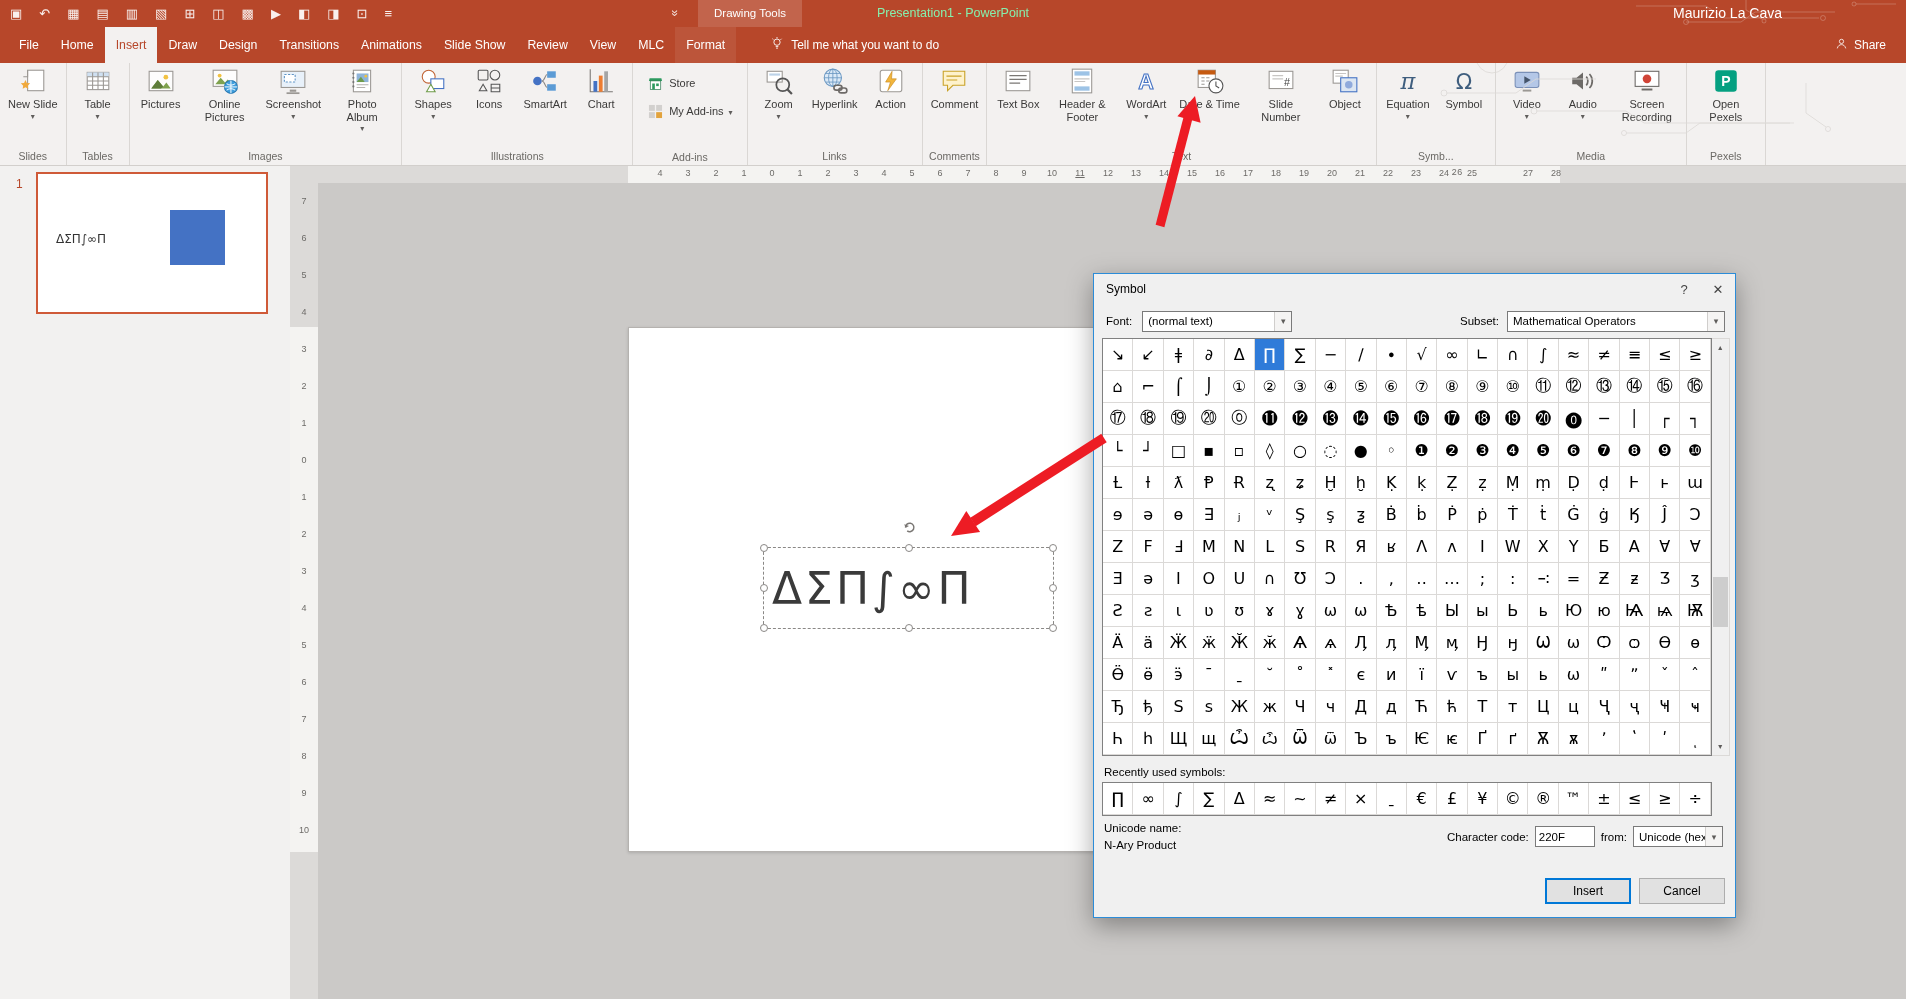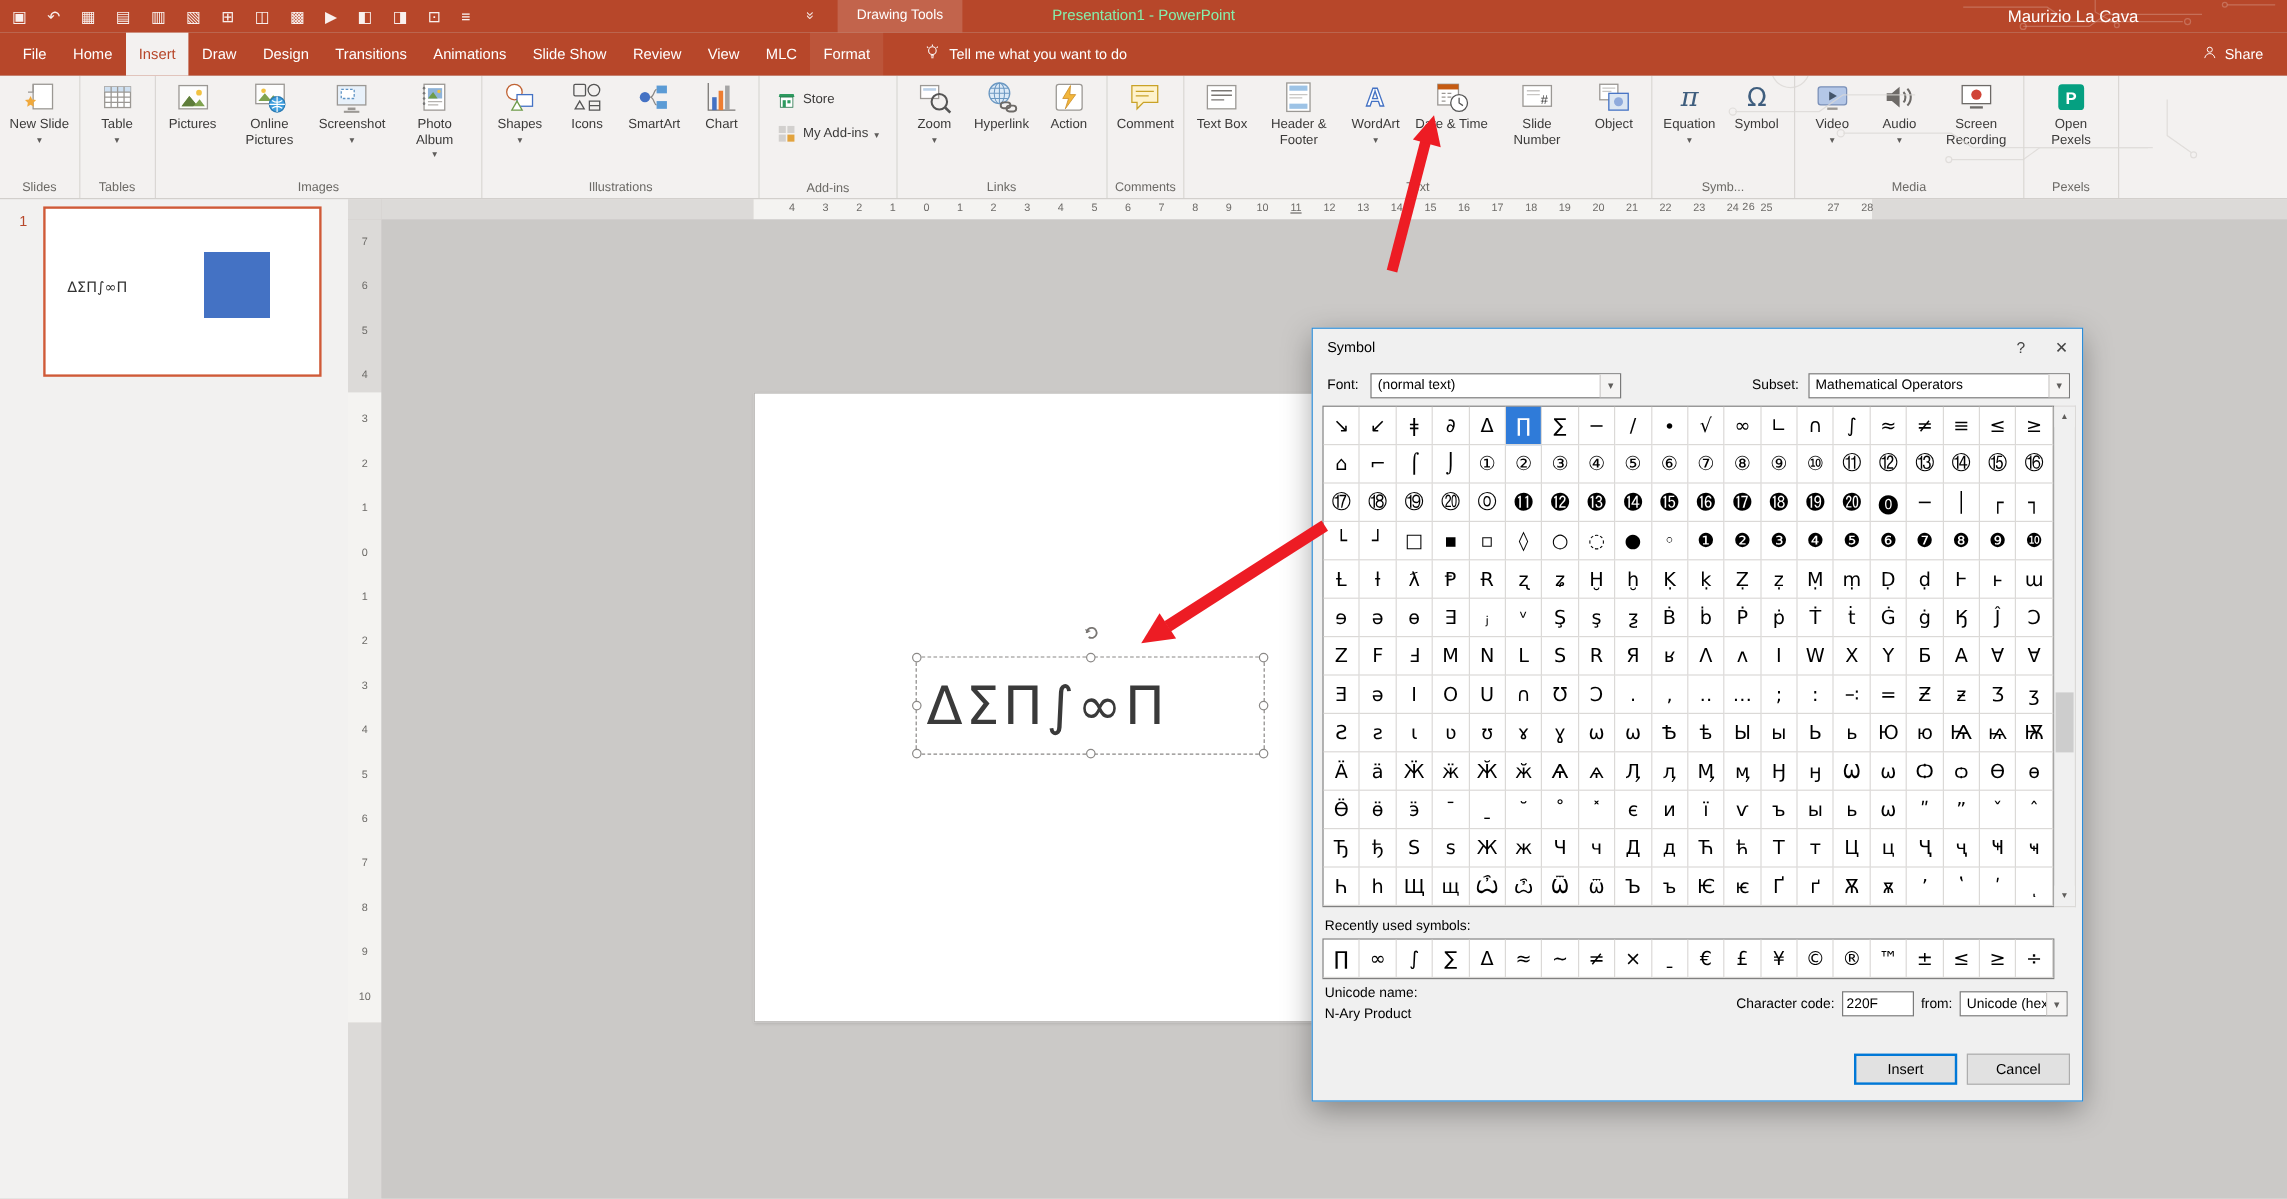--- a/index.html
+++ b/index.html
@@ -85,21 +85,21 @@
   .dlg-btns{margin-left:auto;display:flex;}
   .dlg-help,.dlg-close{width:34px;height:30px;display:flex;align-items:center;justify-content:center;
                        color:#444;font-size:13px;cursor:pointer;}
   .dlg-row1{position:absolute;left:12px;right:10px;top:36px;height:22px;display:flex;align-items:center;}
   .dlg-row1 label{font-size:11.5px;}
   .combo{background:#fff;border:1px solid #7a7a7a;height:21px;box-sizing:border-box;display:flex;align-items:center;
          font-size:11.5px;cursor:pointer;}
   .combo .cv{flex:1;padding-left:5px;white-space:nowrap;overflow:hidden;}
   .combo-arrow{width:16px;text-align:center;color:#5f5d5b;font-size:9px;border-left:1px solid #d0cecc;align-self:stretch;
                display:flex;align-items:center;justify-content:center;background:#f5f4f3;}
-  .font-combo{width:209px;margin-left:10px;}
+  .font-combo{width:150px;margin-left:10px;}
   .subset-label{margin-left:auto;}
   .subset-combo{width:218px;margin-left:8px;}
   .grid-wrap{position:absolute;left:8px;top:64px;display:flex;}
   .sym-grid{display:grid;grid-template-columns:repeat(20,30.4px);grid-auto-rows:32px;background:#fff;
             border:1px solid #808080;}
   .cell{border-right:1px solid #dbd9d7;border-bottom:1px solid #dbd9d7;display:flex;align-items:center;justify-content:center;
         font-family:"DejaVu Sans",sans-serif;font-size:16px;color:#000;cursor:pointer;overflow:hidden;}
   .cell.sel{background:#2f7bd9;color:#fff;}
   .sb{width:17px;background:#f0f0f0;border:1px solid #dbd9d7;border-left:none;position:relative;}
   .sb-up,.sb-down{position:absolute;left:0;width:100%;height:17px;display:flex;align-items:center;justify-content:center;

